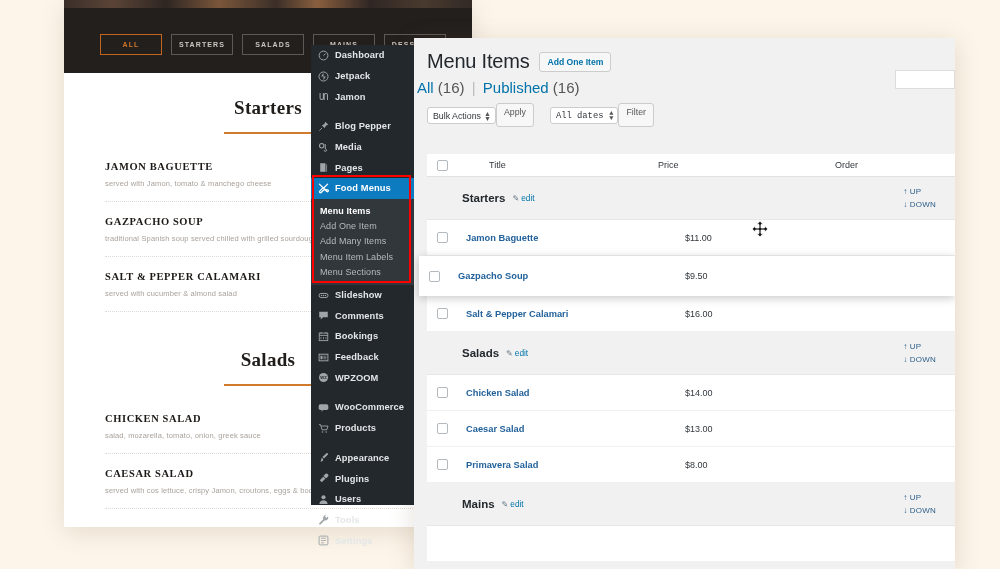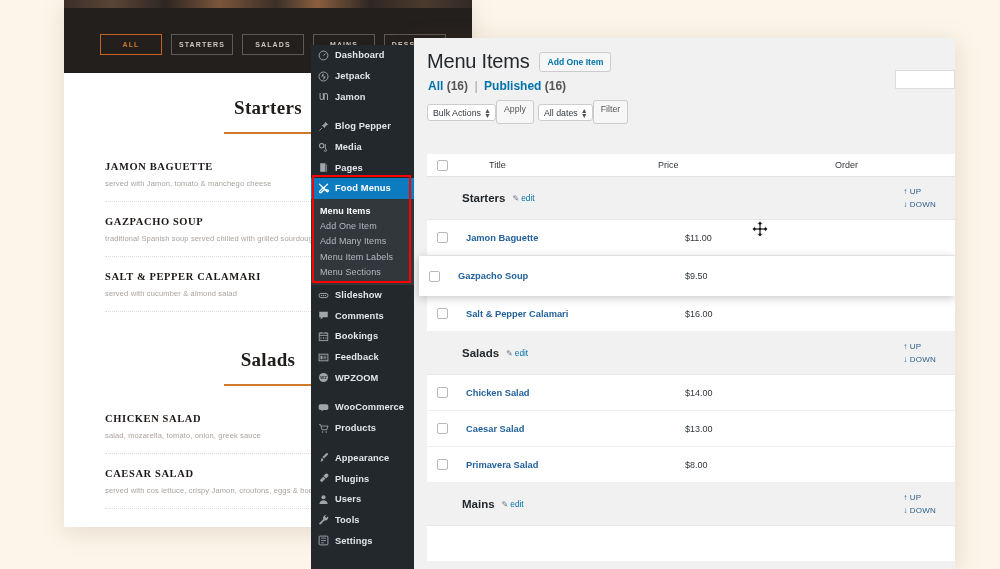--- a/index.html
+++ b/index.html
@@ -48,21 +48,21 @@
   .dish { padding:0 41px; }
   .dish-name {
     font-family:"Liberation Serif", serif; font-weight:bold;
     font-size:10.5px; letter-spacing:0.6px; color:#1d1917;
   }
   .dish-desc { font-size:7.5px; color:#a9a29c; margin-top:7px; letter-spacing:0.15px; }
   .dish-sep { border-bottom:1px dotted #dedad6; margin-top:13px; }
 
   
   #wp-sidebar {
-    position:absolute; left:311px; top:45px; width:103px; height:524px;
+    position:absolute; left:311px; top:45px; width:103px; height:460px;
     background:#23282d; color:#eee; z-index:20;
     font-size:9.5px;
   }
   .sb-item {
     display:flex; align-items:center; gap:6px;
     height:20.7px; padding-left:7px; color:#e3e6e8;
   }
   .sb-item .sb-label { font-weight:bold; letter-spacing:0.1px; font-size:9.3px; }
   .sb-icon { width:11px; height:11px; flex:0 0 11px; display:flex; align-items:center; justify-content:center; color:#a0a5aa; }
   .sb-icon svg { width:11px; height:11px; display:block; }
@@ -87,21 +87,21 @@
     overflow:hidden;
     color:#32373c;
   }
   #wp-head { padding: 12px 0 0 13px; display:flex; align-items:center; gap:10px; }
   #page-title-txt { font-size:20px; font-weight:normal; color:#23282d; letter-spacing:-0.2px; }
   #add-one-item {
     border:1px solid #ccc; background:#f7f7f7; border-radius:3px;
     font-size:8.6px; font-weight:bold; color:#0073aa; padding:4px 7px;
     cursor:pointer;
   }
-  #subsubsub { padding:6px 0 0 14px; font-size:12px; color:#555;font-weight:bold; }
+  #subsubsub { padding:6px 0 0 3px; font-size:15px; color:#555; }
   #subsubsub a { color:#0073aa; text-decoration:none; cursor:pointer; }
   #subsubsub .sep { color:#bbb; margin:0 3px; }
   #tablenav { padding:7px 0 0 13px; display:flex; align-items:center; gap:0; }
   .wp-select {
     border:1px solid #ccc; border-radius:3px; background:#fff;
     font-size:8.8px; color:#32373c; padding:3px 14px 3px 5px;
     position:relative; cursor:pointer; height:17px; line-height:11px;
   }
   .wp-select .arr {
     position:absolute; right:4px; top:3px; font-size:7px; color:#555; line-height:5px;
@@ -404,21 +404,21 @@
     <a>Published</a>
     <span>(16)</span>
   </div>
 
   <div id="tablenav">
     <div class="wp-select">
       <span>Bulk Actions</span>
       <span class="arr">▲<br>▼</span>
     </div>
     <div class="wp-btn">Apply</div>
-    <div class="wp-select" style="margin-left:4px;">
+    <div class="wp-select" style="margin-left:16px;font-family:Liberation Mono, monospace;">
       <span>All dates</span>
       <span class="arr">▲<br>▼</span>
     </div>
     <div class="wp-btn">Filter</div>
   </div>
 
   <input id="search-box" placeholder="" style="">
 
   <div id="wp-table">
     <div class="th-row">

